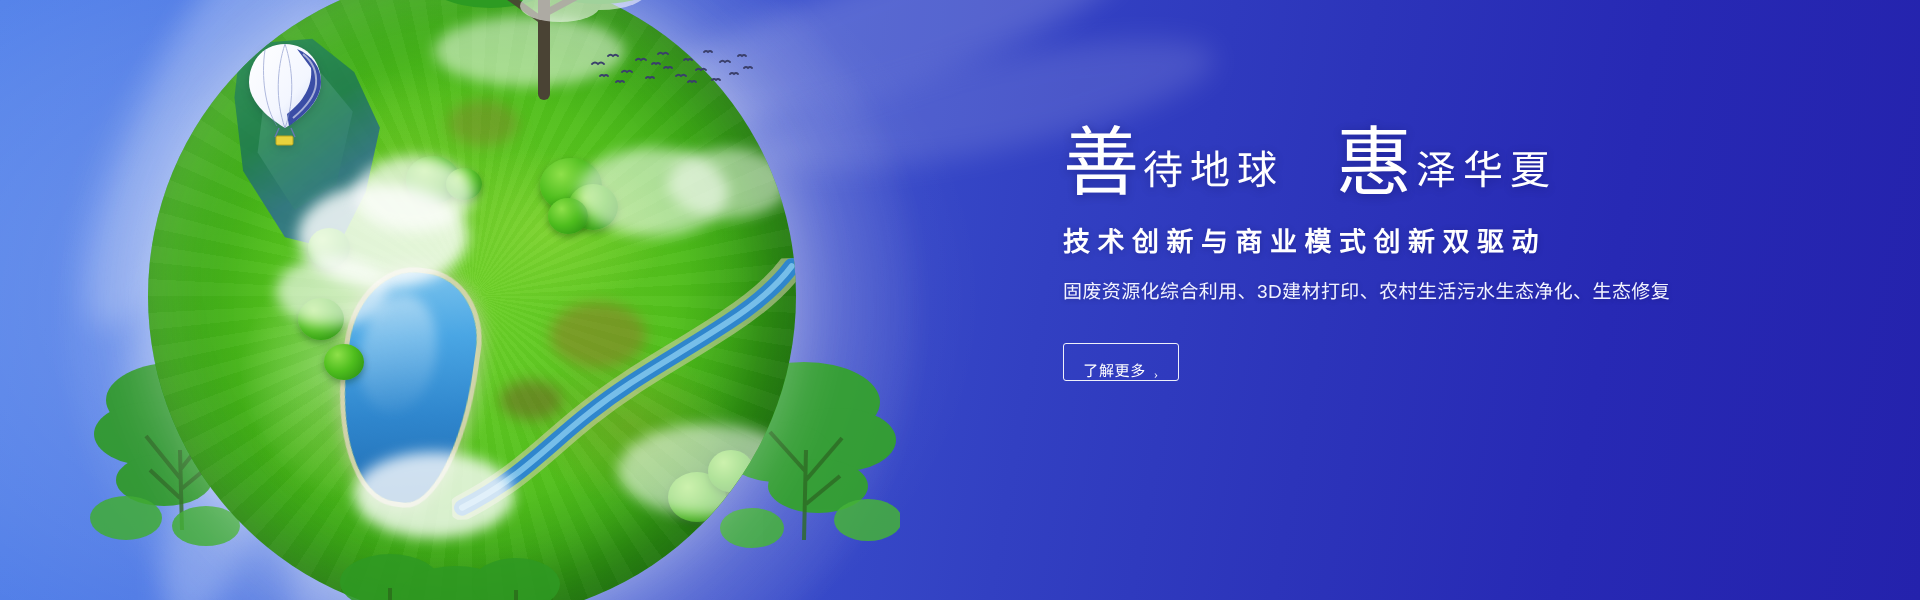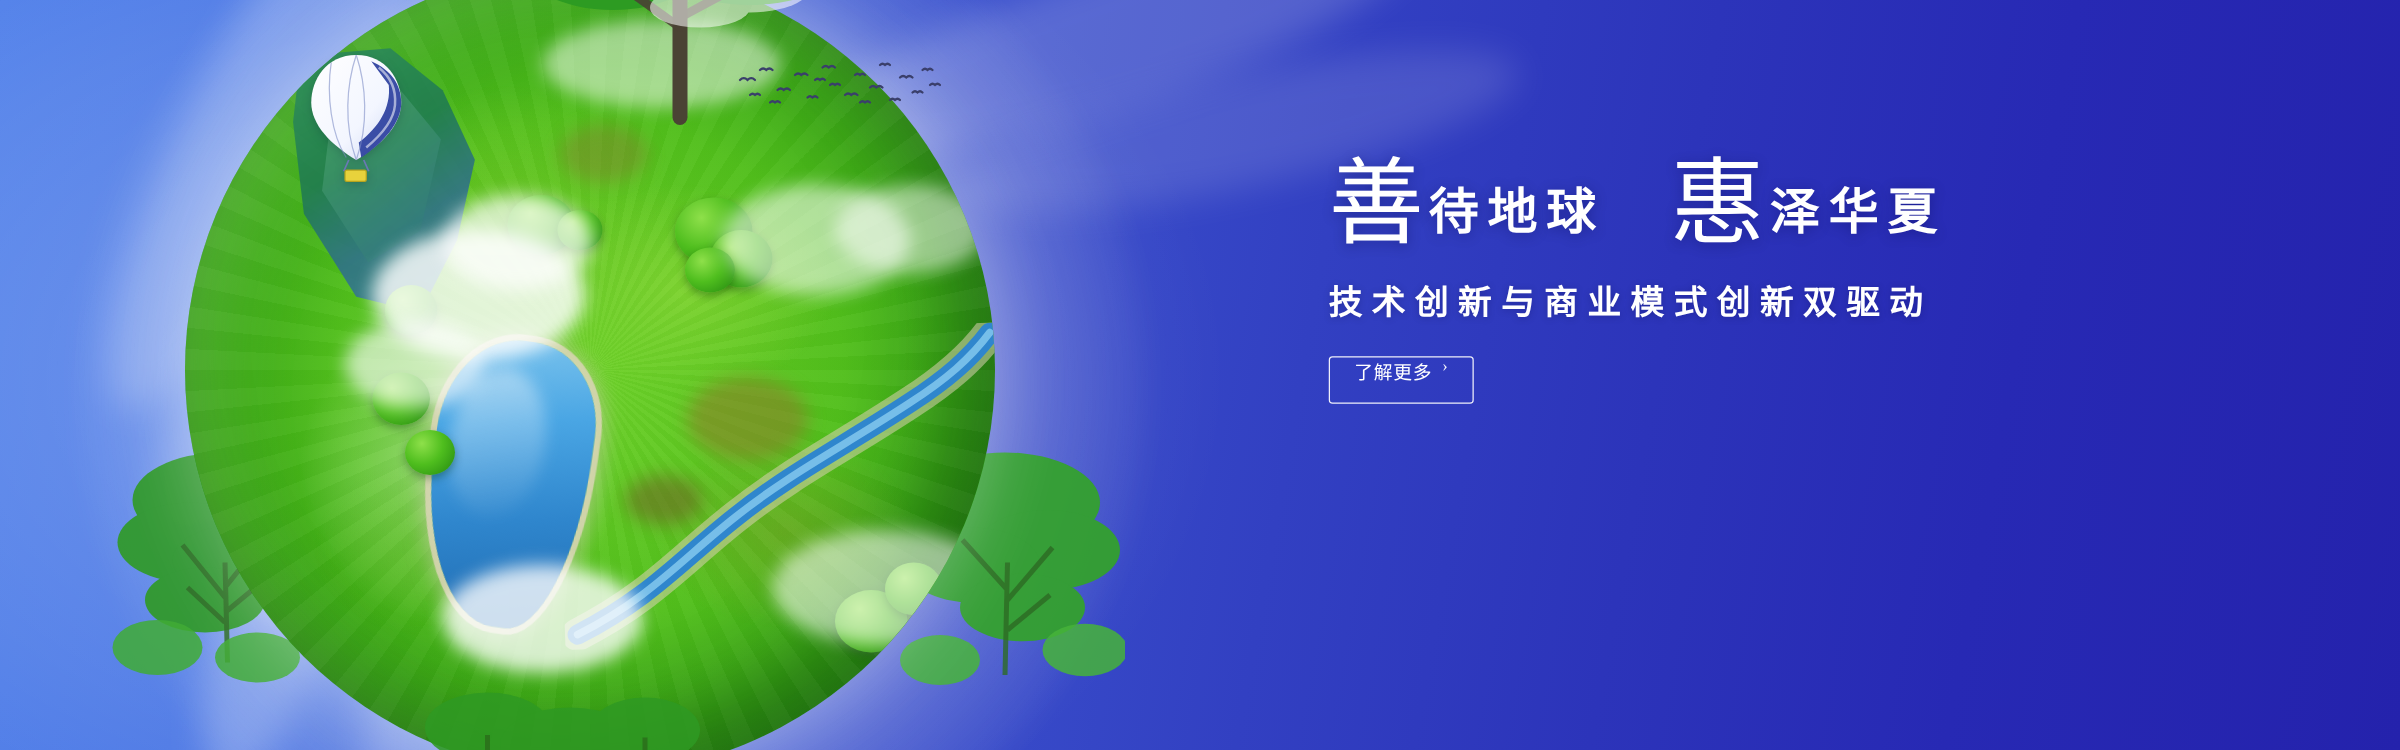--- a/index.html
+++ b/index.html
@@ -155,36 +155,36 @@
   
   #copy { position:absolute; left:1063px; top:128px; width:760px; color:#fff; }
 
   .headline {
     display:flex; align-items:flex-end; white-space:nowrap;
     line-height:1; margin-bottom:6px;
     font-family:"DejaVu Serif","Liberation Serif",serif;
     text-shadow:0 2px 10px rgba(0,0,60,.30);
   }
   .hl-big   { font-size:76px; font-weight:400; letter-spacing:0; line-height:.92; }
-  .hl-small { font-size:40px; font-weight:700; letter-spacing:7px; padding-bottom:8px; margin-left:4px; }
+  .hl-small { font-size:40px; font-weight:400; letter-spacing:7px; padding-bottom:8px; margin-left:4px; }
   .hl-gap   { width:52px; display:inline-block; }
 
   .subtitle {
     font-size:27px; font-weight:700; letter-spacing:7.5px; color:#fff;
     margin-top:22px; white-space:nowrap;
     text-shadow:0 1px 6px rgba(0,0,60,.25);
   }
   .desc {
     font-size:19px; font-weight:400; letter-spacing:.4px; color:#f2f3ff;
     margin-top:17px; white-space:nowrap;
     text-shadow:0 1px 5px rgba(0,0,60,.25);
   }
   .cta {
-    display:inline-flex; align-items:flex-start; justify-content:center; gap:8px;
-    margin-top:26px; width:116px; height:38px;
+    display:inline-flex; align-items:flex-end; justify-content:center; gap:8px;
+    margin-top:40px; width:116px; height:38px;
     border:1px solid rgba(255,255,255,.92);
     border-radius:3px; background:transparent;
     color:#fff; font-size:15px; letter-spacing:.6px; cursor:pointer;
     font-family:Liberation Serif, serif;
   }
   .cta .chev { font-size:13px; opacity:.95; line-height:1; }
 </style>
 </head>
 <body>
 
@@ -375,20 +375,21 @@
     <div class="headline">
       <span class="hl-big">善</span>
       <span class="hl-small">待地球</span>
       <span class="hl-gap"></span>
       <span class="hl-big">惠</span>
       <span class="hl-small">泽华夏</span>
     </div>
 
     <div class="subtitle">技术创新与商业模式创新双驱动</div>
 
+    <div class="desc">固废资源化综合利用、3D建材打印、农村生活污水生态净化、生态修复</div>
 
     <button class="cta">
       <span>了解更多</span>
       <span class="chev">›</span>
     </button>
 
   </div>
 </div>
 
 </body></html>

